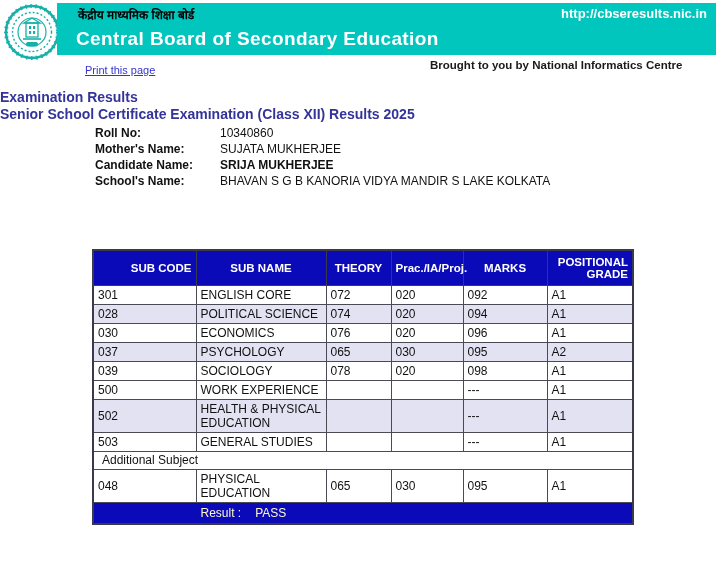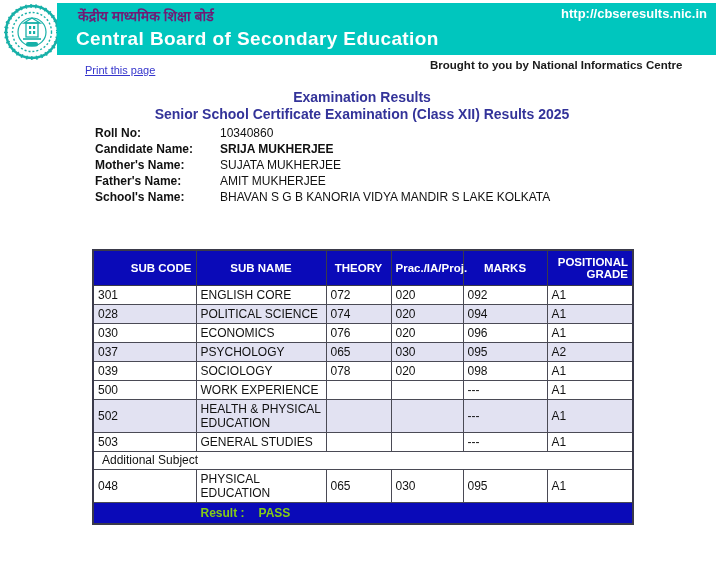--- a/index.html
+++ b/index.html
@@ -12,21 +12,21 @@
     -webkit-font-smoothing:antialiased;
   }
   
   .logo-wrap{position:absolute;left:3px;top:3px;width:58px;height:58px;}
   .banner{
     position:absolute;left:57px;top:3px;width:659px;height:52px;
     background:#00C6BE;
   }
   .banner .hindi{
     position:absolute;left:21px;top:3px;
-    font-size:14px;font-weight:bold;color:#701a75;
+    font-size:12px;font-weight:bold;color:#000000;
     white-space:nowrap;
   }
   .banner .english{
     position:absolute;left:19px;top:25px;
     font-size:19px;font-weight:bold;color:#ffffff;
     letter-spacing:0.4px;white-space:nowrap;
   }
   .banner .url{
     position:absolute;right:9px;top:3px;
     font-size:13px;font-weight:bold;color:#ffffff;
@@ -36,21 +36,21 @@
     position:absolute;left:85px;top:64px;
     font-size:11px;color:#3535CC;text-decoration:underline;cursor:pointer;
   }
   .tagline{
     position:absolute;left:430px;top:59px;
     font-size:11.5px;font-weight:bold;color:#1a1a1a;
     white-space:nowrap;
   }
   
   .h1,.h2{
-    position:absolute;left:0;width:724px;text-align:center;
+    position:absolute;left:0;width:724px;text-align:left;
     font-weight:bold;color:#333399;font-size:14px;white-space:nowrap;
   }
   .h1{top:89px;}
   .h2{top:106px;}
   
   .student{position:absolute;left:95px;top:125px;font-size:12px;color:#111;}
   .student .row{height:16px;line-height:16px;white-space:nowrap;}
   .student .lbl{display:inline-block;width:125px;font-weight:bold;}
   .student .val{font-weight:normal;}
   .student .row.bold-val .val{font-weight:bold;}
@@ -72,21 +72,21 @@
   table.results td{
     border:1px solid #4a4a55;
     padding:2px 4px;height:14px;line-height:14px;
     vertical-align:middle;background:#ffffff;
   }
   table.results tr.shaded td{background:#E2E2F2;}
   table.results td.center{}
   table.results tr.addl-label-row td{padding-left:8px;height:13px;line-height:13px;}
   table.results tr.result-row td{
     background:#0A0AB8;border-color:#0A0AB8;
-    color:#84cc16;font-weight:bold;height:16px;line-height:16px;
+    color:#fef9c3;font-weight:normal;height:16px;line-height:16px;
   }
   table.results tr.result-row .result-value{margin-left:14px;}
 </style>
 </head>
 <body>
 
 <div>
 
   <div class="logo-wrap">
     <svg width="58" height="58" viewBox="0 0 58 58">
@@ -115,28 +115,25 @@
   <a class="print-link">Print this page</a>
   <div class="tagline">Brought to you by National Informatics Centre</div>
 
   <div class="h1">Examination Results</div>
   <div class="h2">Senior School Certificate Examination (Class XII) Results 2025</div>
 
   <div class="student">
     <div class="row">
       <span class="lbl">Roll No:</span><span class="val">10340860</span>
     </div>
+    <div class="row">
+      <span class="lbl">Mother's Name:</span><span class="val">SUJATA MUKHERJEE</span>
+    </div>
     <div class="row bold-val">
       <span class="lbl">Candidate Name:</span><span class="val">SRIJA MUKHERJEE</span>
-    </div>
-    <div class="row">
-      <span class="lbl">Mother's Name:</span><span class="val">SUJATA MUKHERJEE</span>
-    </div>
-    <div class="row">
-      <span class="lbl">Father's Name:</span><span class="val">AMIT MUKHERJEE</span>
     </div>
     <div class="row">
       <span class="lbl">School's Name:</span><span class="val">BHAVAN S G B KANORIA VIDYA MANDIR S LAKE KOLKATA</span>
     </div>
   </div>
 
   <table class="results">
     <colgroup>
       <col style="width:103px">
         <col style="width:130px">

